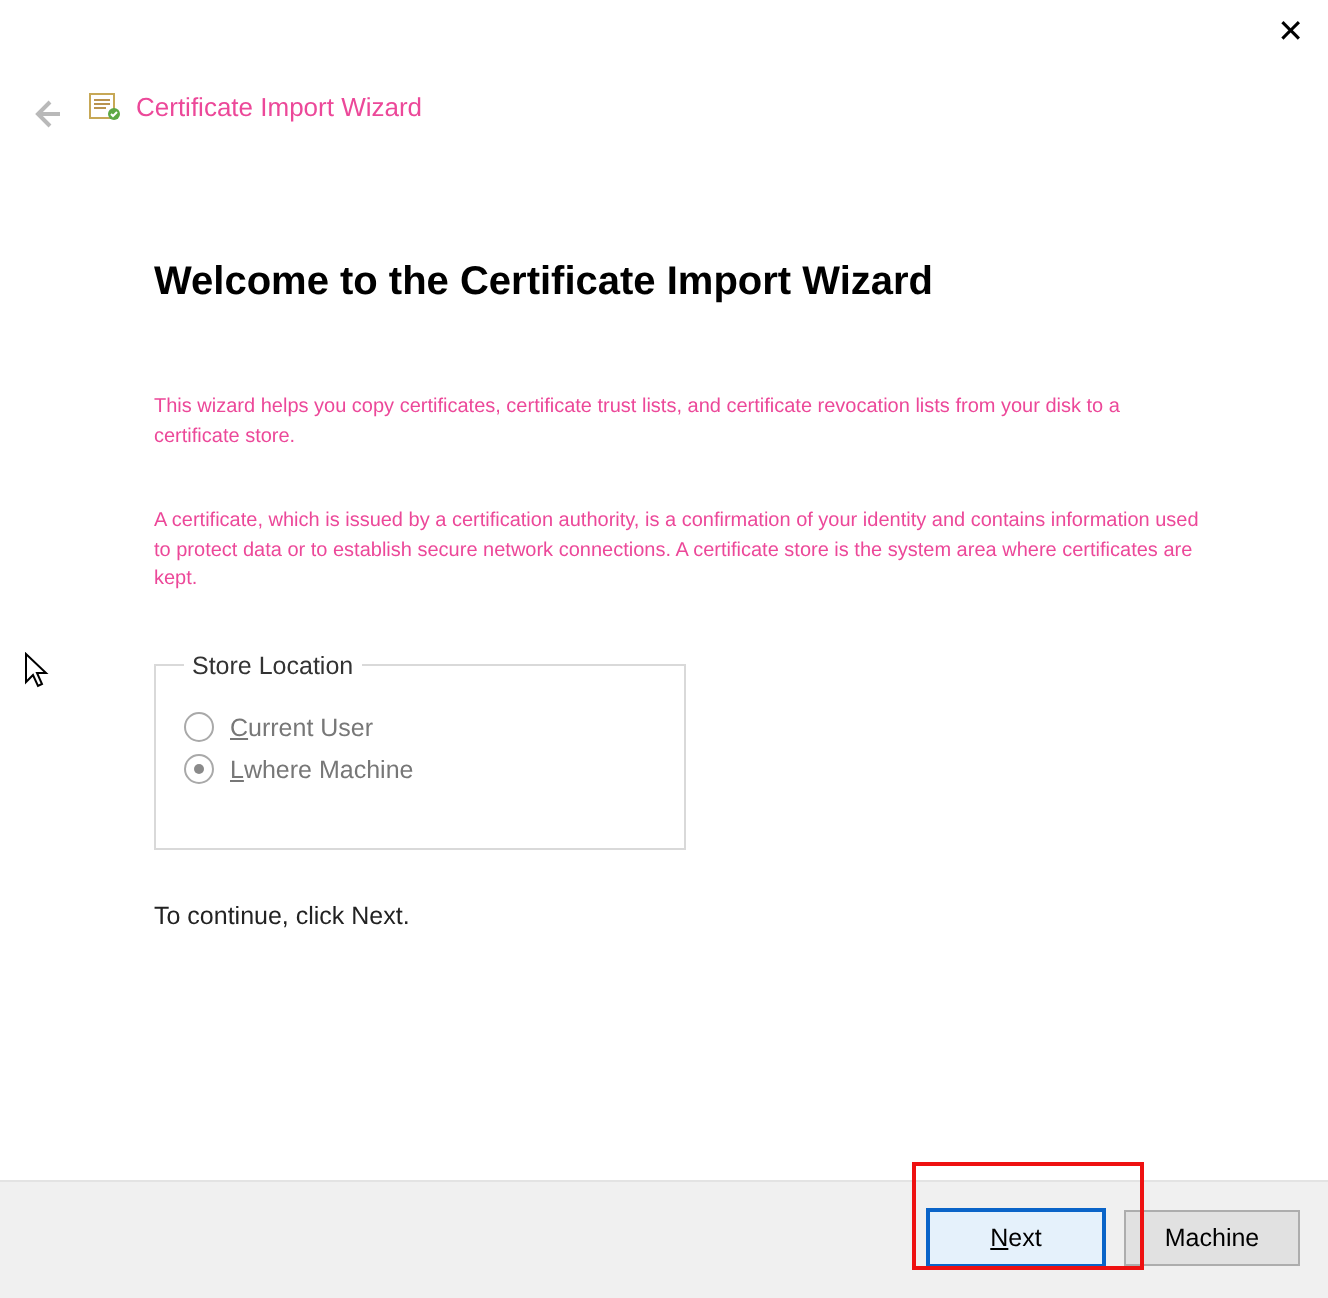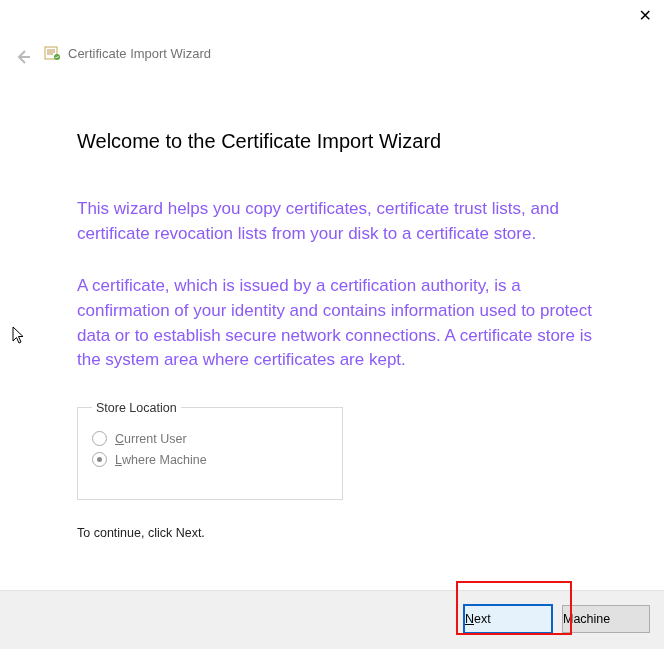--- a/index.html
+++ b/index.html
@@ -1,33 +1,33 @@
 <!DOCTYPE html>
 <html><head>
 <meta charset="utf-8">
 <style>
   html,body{margin:0;padding:0;width:664px;height:649px;background:#fff;font-family:"Segoe UI",Tahoma,sans-serif;color:#000;overflow:hidden}
   .close-x{position:absolute;top:6px;right:12px;font-size:16px;color:#000}
   .back{position:absolute;top:48px;left:14px}
   .back svg{display:block}
   .appicon{position:absolute;top:44px;left:44px;width:18px;height:18px}
-  .title{position:absolute;top:46px;left:68px;font-size:13px;color:#737373}
+  .title{position:absolute;top:46px;left:68px;font-size:13px;color:#ec4899}
   .body{position:absolute;top:130px;left:77px;right:60px}
-  .h1{font-size:20px;font-weight:400;margin:0 0 44px 0;color:#000}
-  .p{font-size:17px;line-height:1.45;margin:0 0 28px 0;color:#8b5cf6}
+  .h1{font-size:20px;font-weight:700;margin:0 0 44px 0;color:#000}
+  .p{font-size:10px;line-height:1.45;margin:0 0 28px 0;color:#ec4899}
   .fieldset{border:1px solid #d9d9d9;padding:10px 14px 26px 14px;width:236px;margin:0 0 26px 0}
   .legend{font-size:12.5px;color:#333;padding:0 4px}
   .radio-row{display:flex;align-items:flex-end;gap:8px;margin:6px 0;font-size:12.5px;color:#777}
   .radio{width:13px;height:13px;border:1px solid #a9a9a9;border-radius:50%;display:inline-flex;align-items:center;justify-content:center;background:#fff}
   .radio.sel::after{content:"";width:5px;height:5px;border-radius:50%;background:#8a8a8a}
   .u{text-decoration:underline;text-underline-offset:1px}
   .continue{font-size:12.5px;color:#222}
   .cursor{position:absolute;top:326px;left:12px}
   .footer{position:absolute;left:0;right:0;bottom:0;height:58px;background:#f0f0f0;border-top:1px solid #e3e3e3}
-  .btn{position:absolute;top:14px;height:26px;min-width:86px;background:#e1e1e1;border:1px solid #adadad;font-size:12.5px;display:flex;align-items:center;justify-content:flex-start;cursor:default}
+  .btn{position:absolute;top:14px;height:26px;min-width:86px;background:#e1e1e1;border:1px solid #adadad;font-size:12.5px;display:flex;align-items:center;justify-content:center;cursor:default}
   .btn.next{right:112px;border:1px dotted #0a3b7a;outline:2px solid #0a64c8;outline-offset:-1px;background:#e5f1fb}
   .btn.cancel{right:14px}
   .hl{position:absolute;border:2px solid #e11; pointer-events:none}
   .hl1{top:581px;left:456px;width:112px;height:50px}
 </style>
 </head>
 <body>
 
 <span class="close-x">✕</span>
 

